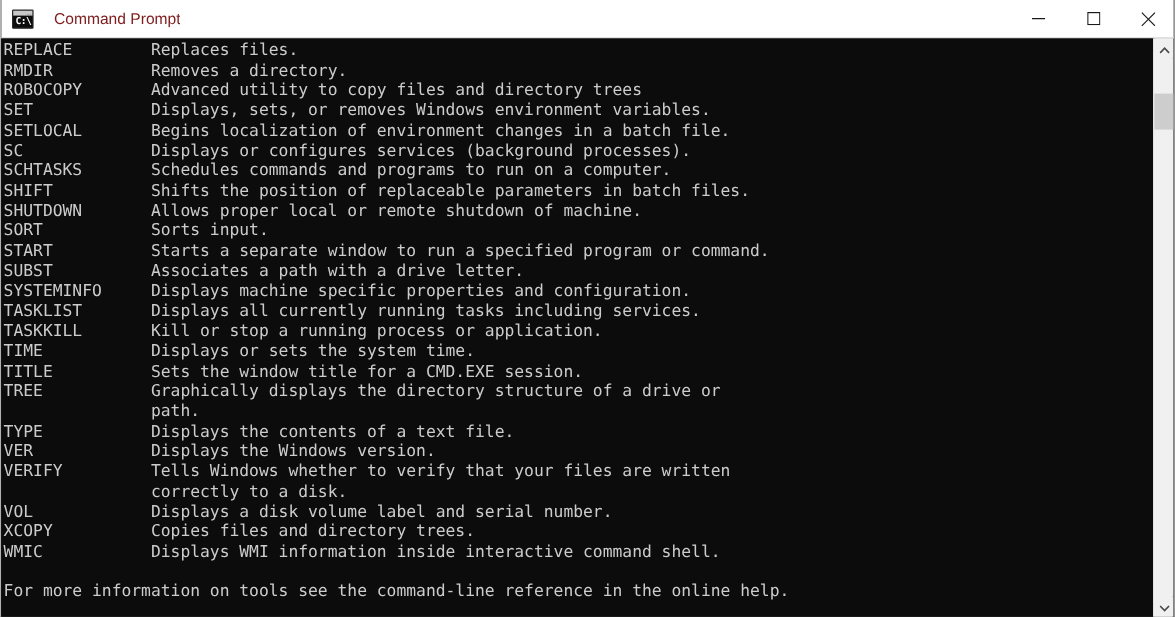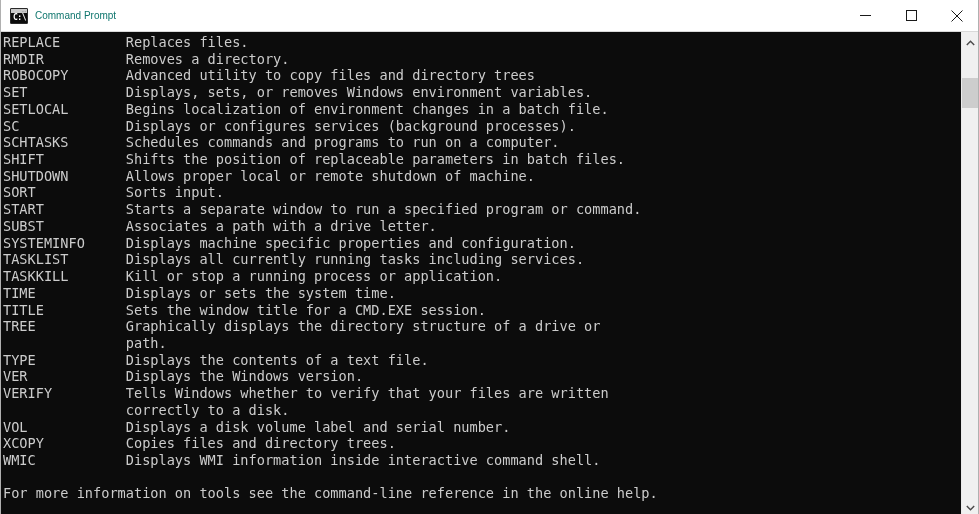--- a/index.html
+++ b/index.html
@@ -75,24 +75,24 @@
     left: 2px;
     top: 4px;
     font-family: "DejaVu Sans Mono", monospace;
     font-size: 8px;
     line-height: 10px;
     color: #ffffff;
     font-weight: bold;
     letter-spacing: -0.5px;
   }
   .title-text {
-    margin-left: 7px;
+    margin-left: 17px;
     font-family: "Liberation Sans", sans-serif;
-    font-size: 10px;
-    color: #0f766e;
+    font-size: 13px;
+    color: #7f1d1d;
     white-space: nowrap;
     overflow: hidden;
     text-overflow: ellipsis;
   }
   .winbtns {
     display: flex;
     flex: 0 0 auto;
     height: 32px;
   }
   .winbtn {

